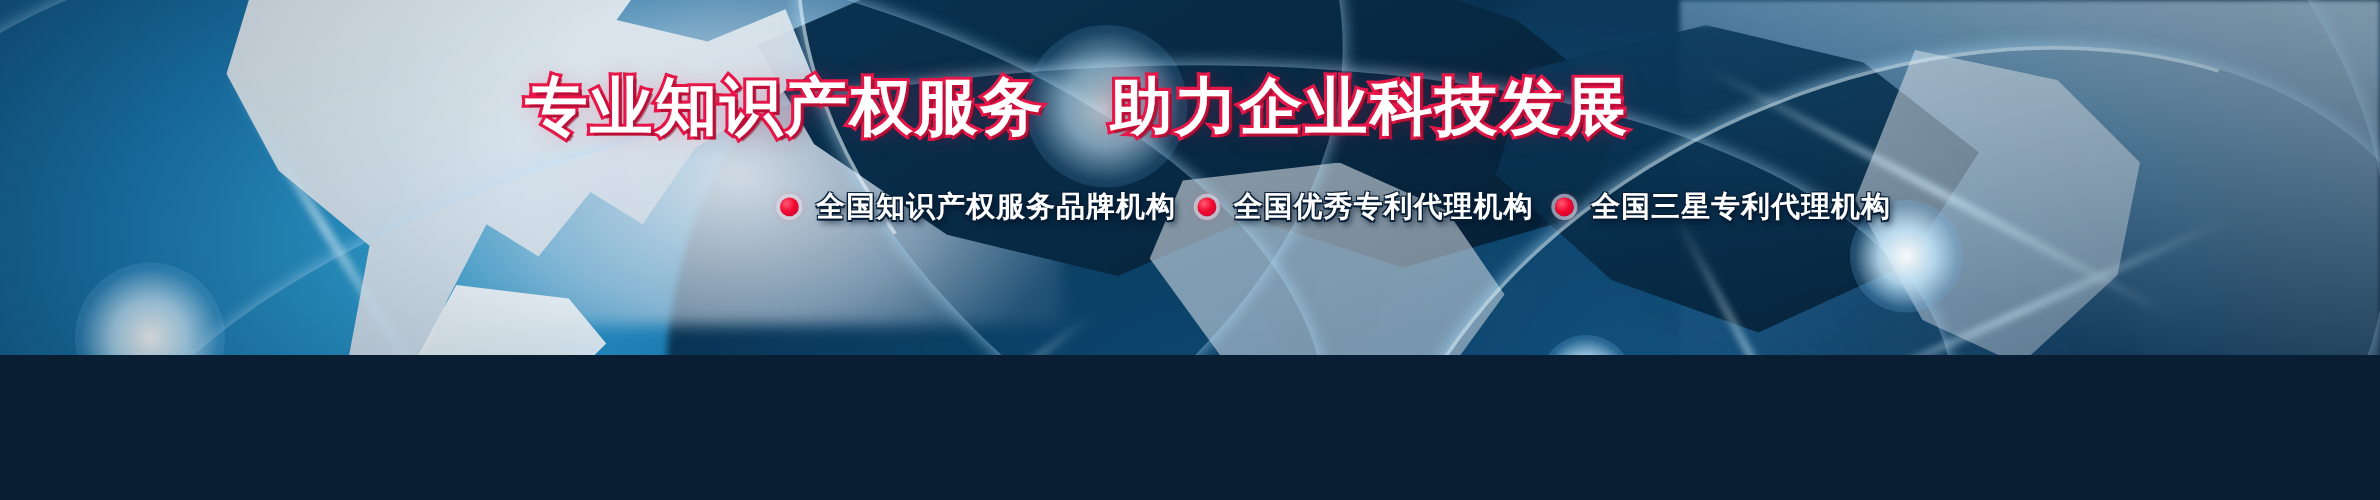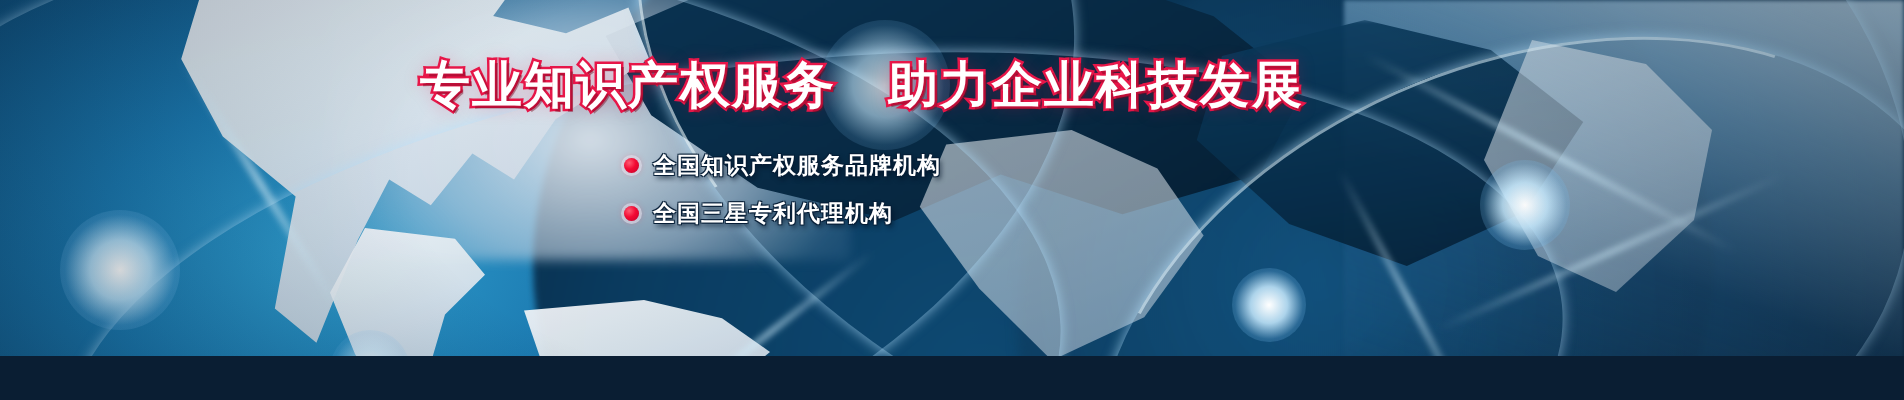--- a/index.html
+++ b/index.html
@@ -7,21 +7,21 @@
     padding: 0;
     background: #0a1e33;
   }
   body {
     font-family: "Liberation Sans", "DejaVu Sans", sans-serif;
   }
 
   .banner {
     position: relative;
     width: 1904px;
-    height: 356px;
+    height: 284px;
     overflow: hidden;
     background: #0d3a5c;
     text-decoration: underline;
   }
 
   
   .bg-base {
     position: absolute;
     inset: 0;
     background:
@@ -184,21 +184,21 @@
       0 0 2px rgba(232,24,74,0.9),
       3px 3px 0 rgba(120,6,30,0.45),
       0 0 18px rgba(232,24,74,0.35);
   }
 
   .bullet-list {
     position: absolute;
     left: 624px;
     top: 150px;
     display: flex;
-    flex-direction: column;
+    flex-direction: row;
     gap: 17px;
   }
   .bullet-row {
     display: flex;
     align-items: center;
     gap: 14px;
   }
   .bullet-dot {
     width: 15px;
     height: 15px;
@@ -268,20 +268,24 @@
 
     <div class="bullet-list">
 
       <div class="bullet-row">
         <span class="bullet-dot"></span>
         <span class="bullet-text">全国知识产权服务品牌机构</span>
       </div>
 
       <div class="bullet-row">
         <span class="bullet-dot"></span>
+        <span class="bullet-text">全国优秀专利代理机构</span>
+      </div>
+
+      <div class="bullet-row">
+        <span class="bullet-dot"></span>
         <span class="bullet-text">全国三星专利代理机构</span>
       </div>
-
 
 
     </div>
   </div>
 </div>
 
 </body></html>

